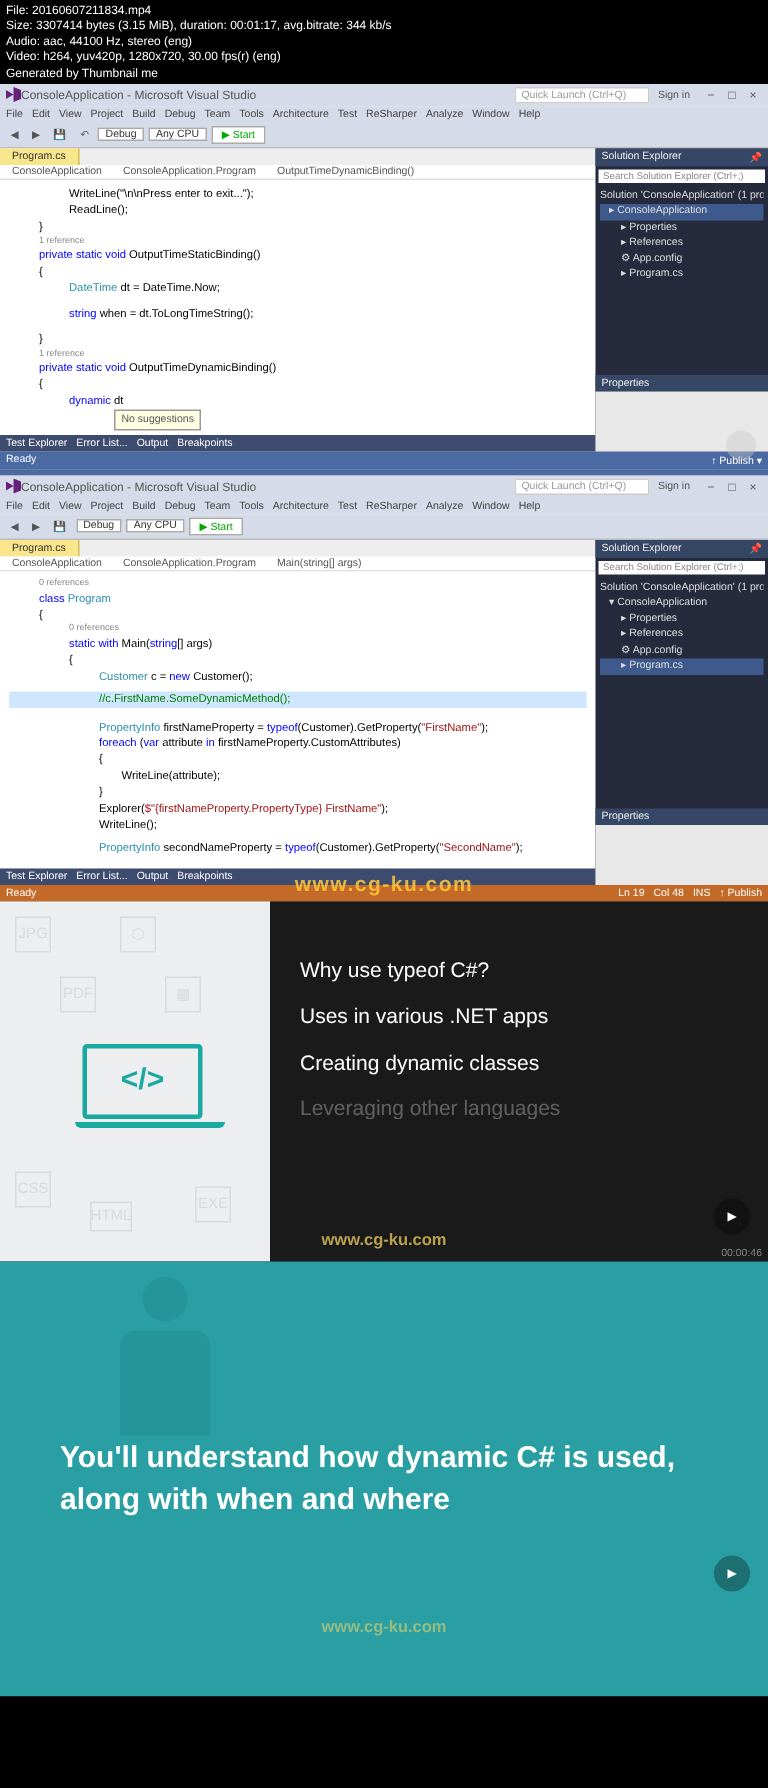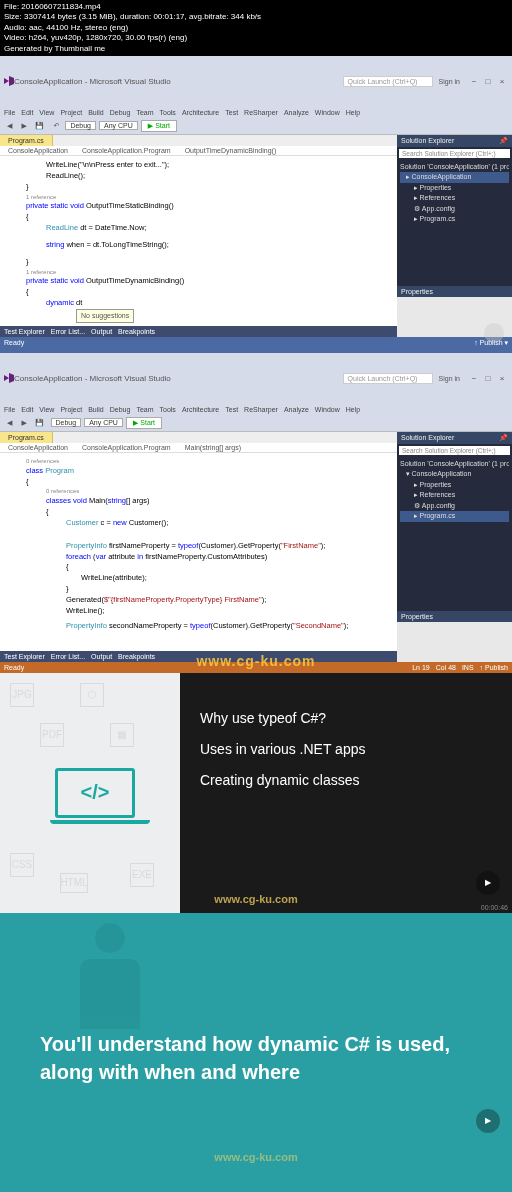--- a/index.html
+++ b/index.html
@@ -3,21 +3,21 @@
   <meta charset="utf-8">
   <style>
     * { margin: 0; padding: 0; box-sizing: border-box; font-family: 'Segoe UI', Tahoma, sans-serif; }
     body { width: 512px; background: #000; color: #fff; font-size: 8px; }
     
     
     .meta-info { background: #000; color: #fff; padding: 2px 4px; font-size: 8px; line-height: 1.3; }
     
     
     .vs-ide { background: #efefef; color: #333; position: relative; }
-    .vs-titlebar { background: #d6dbe9; display: flex; align-items: center; padding: 20px 4px; font-size: 8px; color: #555; }
+    .vs-titlebar { background: #d6dbe9; display: flex; align-items: center; padding: 2px 4px; font-size: 8px; color: #555; }
     .vs-titlebar .title-text { flex: 1; }
     .vs-titlebar .quick-launch { background: #fff; border: 1px solid #ccc; padding: 1px 4px; font-size: 7px; width: 90px; color: #999; }
     .vs-titlebar .signin { margin-left: 6px; color: #555; font-size: 7px; }
     .vs-titlebar .win-controls { margin-left: 8px; display: flex; gap: 2px; }
     .vs-titlebar .win-btn { width: 12px; height: 10px; display: flex; align-items: center; justify-content: center; font-size: 8px; }
     
     .vs-menubar { background: #d6dbe9; display: flex; gap: 6px; padding: 2px 4px; font-size: 7px; color: #444; }
     .vs-menubar span { cursor: pointer; }
     
     .vs-toolbar { background: #d6dbe9; display: flex; align-items: center; gap: 3px; padding: 2px 4px; border-bottom: 1px solid #bbb; font-size: 7px; }
@@ -149,21 +149,21 @@
         <span class="bc-item">ConsoleApplication.Program</span>
         <span class="bc-item">OutputTimeDynamicBinding()</span>
       </div>
       <div class="vs-code" style="height:170px;">
         <div class="indent2"><span>WriteLine("\n\nPress enter to exit...");</span></div>
         <div class="indent2"><span>ReadLine();</span></div>
         <div class="indent1"><span>}</span></div>
         <div class="indent1 ref">1 reference</div>
         <div class="indent1"><span class="kw">private static void</span><span> OutputTimeStaticBinding()</span></div>
         <div class="indent1"><span>{</span></div>
-        <div class="indent2"><span class="type">ReadLine</span><span> dt = DateTime.Now;</span></div>
+        <div class="indent2"><span class="type">DateTime</span><span> dt = DateTime.Now;</span></div>
         <div style="height:6px;"></div>
         <div class="indent2"><span class="kw">string</span><span> when = dt.ToLongTimeString();</span></div>
         <div style="height:6px;"></div>
         <div class="indent1"><span>}</span></div>
         <div class="indent1 ref">1 reference</div>
         <div class="indent1"><span class="kw">private static void</span><span> OutputTimeDynamicBinding()</span></div>
         <div class="indent1"><span>{</span></div>
         <div class="indent2"><span class="kw">dynamic</span><span> dt</span></div>
         <div class="indent2" style="padding-left:70px;"><span class="tooltip-box">No suggestions</span></div>
 
@@ -250,31 +250,32 @@
       <div class="vs-breadcrumb">
         <span class="bc-item">ConsoleApplication</span>
         <span class="bc-item">ConsoleApplication.Program</span>
         <span class="bc-item">Main(string[] args)</span>
       </div>
       <div class="vs-code" style="height:198px;">
         <div class="indent1 ref">0 references</div>
         <div class="indent1"><span class="kw">class</span><span class="type"> Program</span></div>
         <div class="indent1"><span>{</span></div>
         <div class="indent2 ref">0 references</div>
-        <div class="indent2"><span class="kw">classes void</span><span> Main(</span><span class="kw">string</span><span>[] args)</span></div>
+        <div class="indent2"><span class="kw">static with</span><span> Main(</span><span class="kw">string</span><span>[] args)</span></div>
         <div class="indent2"><span>{</span></div>
         <div class="indent3"><span class="type">Customer</span><span> c = </span><span class="kw">new</span><span> Customer();</span></div>
         <div style="height:4px;"></div>
+        <span class="highlight-line indent3 cmt">//c.FirstName.SomeDynamicMethod();</span>
         <div style="height:8px;"></div>
         <div class="indent3"><span class="type">PropertyInfo</span><span> firstNameProperty = </span><span class="kw">typeof</span><span>(Customer).GetProperty(</span><span class="str">"FirstName"</span><span>);</span></div>
         <div class="indent3"><span class="kw">foreach</span><span> (</span><span class="kw">var</span><span> attribute </span><span class="kw">in</span><span> firstNameProperty.CustomAttributes)</span></div>
         <div class="indent3"><span>{</span></div>
         <div class="indent3" style="padding-left:75px;"><span>WriteLine(attribute);</span></div>
         <div class="indent3"><span>}</span></div>
-        <div class="indent3"><span>Generated(</span><span class="str">$"{firstNameProperty.PropertyType} FirstName"</span><span>);</span></div>
+        <div class="indent3"><span>Explorer(</span><span class="str">$"{firstNameProperty.PropertyType} FirstName"</span><span>);</span></div>
         <div class="indent3"><span>WriteLine();</span></div>
         <div style="height:4px;"></div>
         <div class="indent3"><span class="type">PropertyInfo</span><span> secondNameProperty = </span><span class="kw">typeof</span><span>(Customer).GetProperty(</span><span class="str">"SecondName"</span><span>);</span></div>
 
       </div>
       <div class="vs-statusbar" style="background:#3d4b6e;">
         <span>Test Explorer</span>
         <span>Error List...</span>
         <span>Output</span>
         <span>Breakpoints</span>
@@ -324,20 +325,21 @@
       <div class="laptop-screen">
           <span class="laptop-code">&lt;/&gt;</span>
         </div>
       <div class="laptop-base"></div>
     </div>
   </div>
   <div class="slide-right">
     <div>Why use typeof C#?</div>
     <div>Uses in various .NET apps</div>
     <div>Creating dynamic classes</div>
+    <div class="faded">Leveraging other languages</div>
   </div>
   <div class="watermark1">www.cg-ku.com</div>
   <div class="timecode1">00:00:46</div>
   <div class="play-circle" style="bottom:18px;">▶</div>
 </div>
 
 <div class="slide-teal">
   <div class="person-bg">
     <div class="person-head"></div>
     <div class="person-body"></div>

